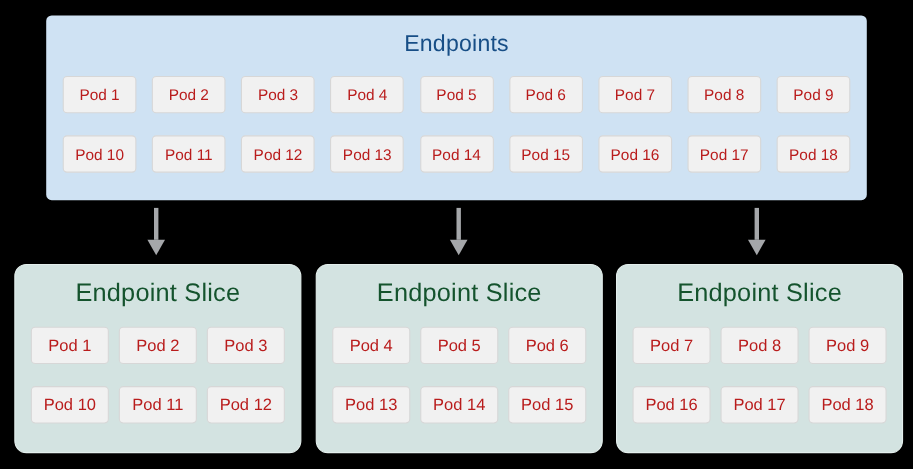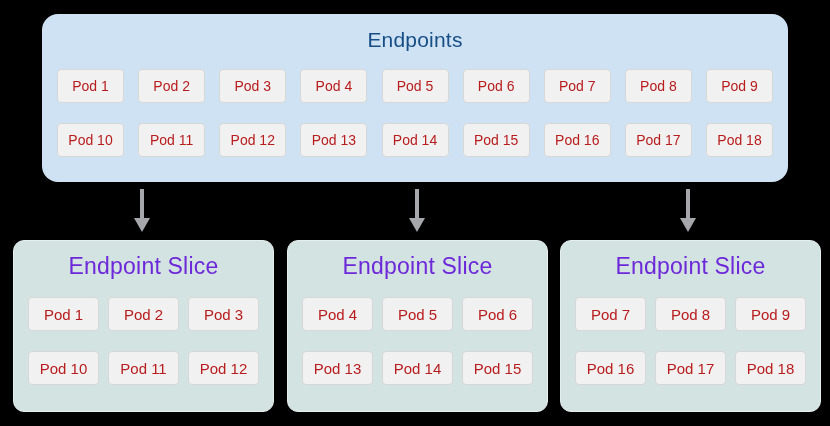--- a/index.html
+++ b/index.html
@@ -11,21 +11,21 @@
     font-family: "Liberation Sans", sans-serif;
     overflow: hidden;
   }
 
   
   .endpoints-box {
     position: absolute;
     left: 42px; top: 14px;
     width: 746px; height: 168px;
     background: #cfe2f3;
-    border-radius: 16px;
+    border-radius: 5px;
     box-sizing: border-box;
   }
   .endpoints-title {
     text-align: center;
     padding-top: 13px;
     font-size: 21px;
     line-height: 26px;
     color: #174e86;
     letter-spacing: 0.2px;
   }
@@ -85,21 +85,21 @@
     box-sizing: border-box;
   }
   .slice.s1 { left: 13px; }
   .slice.s2 { left: 287px; }
   .slice.s3 { left: 560px; }
   .slice-title {
     text-align: center;
     padding-top: 11px;
     font-size: 23px;
     line-height: 28px;
-    color: #6d28d9;
+    color: #14532d;
     letter-spacing: 0.2px;
   }
   .slice-pods-row {
     display: flex;
     justify-content: space-between;
     padding: 0 14px;
   }
   .slice-pods-row.row1 { margin-top: 17px; }
   .slice-pods-row.row2 { margin-top: 20px; }
   .slice-pods-row .pod { width: 71px; height: 34px; font-size: 15px; }

